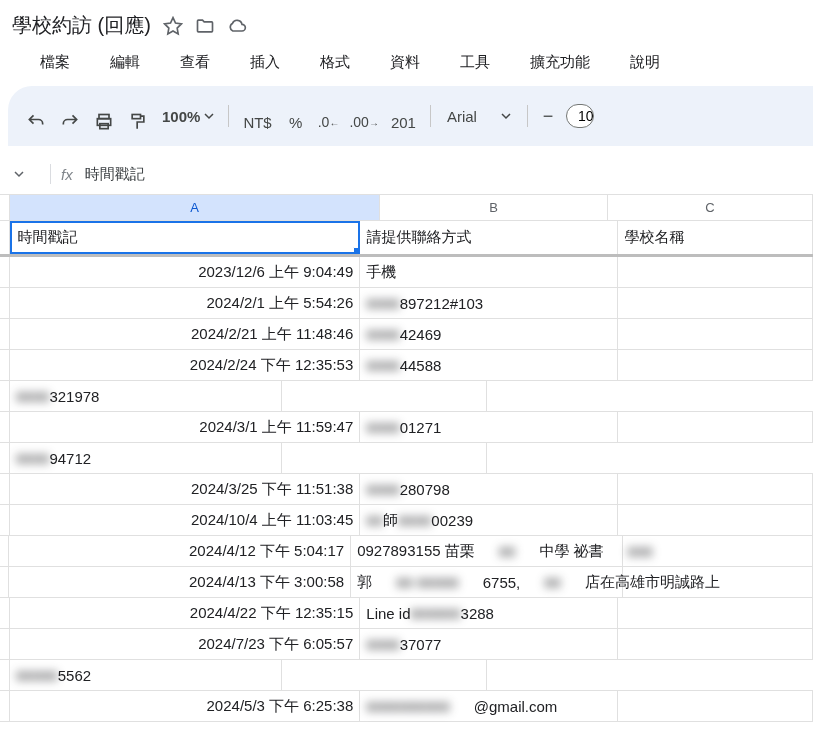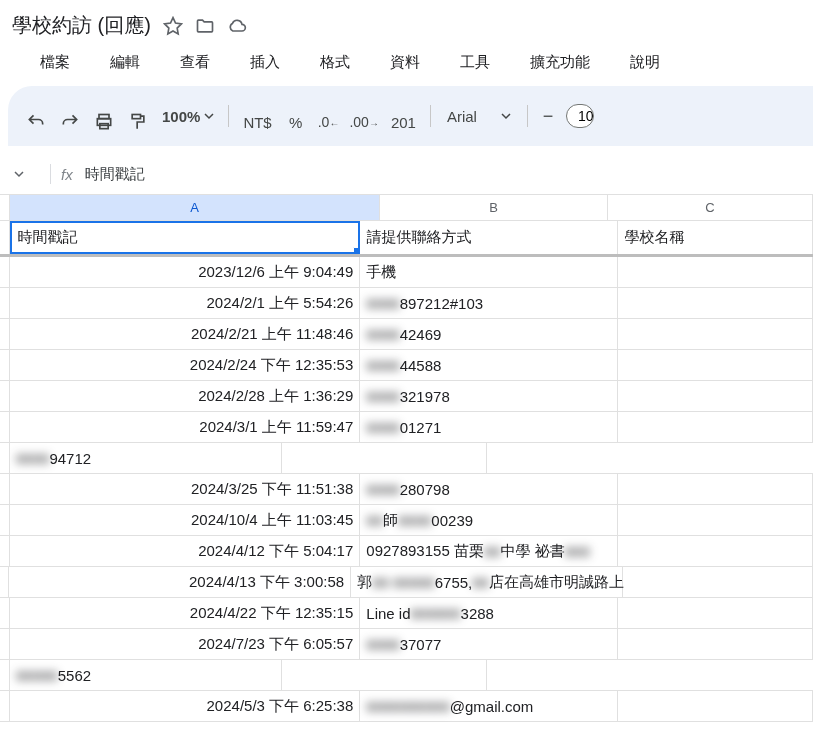--- a/index.html
+++ b/index.html
@@ -44,21 +44,21 @@
     .row { display: flex; height: 31px; border-bottom: 1px solid #e0e0e0; }
     .row.header-row { height: 36px; border-bottom: 3px solid #bdbdbd; }
     .rh { width: 10px; border-right: 1px solid #e0e0e0; }
     .cell { border-right: 1px solid #e0e0e0; font-size: 15px; color: #202124; padding: 0 6px; display: flex; align-items: center; overflow: hidden; white-space: nowrap; }
     .cell.right { justify-content: flex-end; }
     .cell.selected { border: 2px solid #1a73e8; position: relative; }
     .cell.selected::after { content: ''; position: absolute; bottom: -4px; right: -4px; width: 7px; height: 7px; background: #1a73e8; border: 1px solid #fff; border-radius: 1px; }
     .ca { width: 370px; }
     .cb { width: 272px; }
     .cc { width: 205px; }
-    .overflow-cell { overflow: visible; }
+    .overflow-cell { overflow: visible; gap: 24px; }
     .blur { filter: blur(4px); display: inline-block; }
   </style>
 </head>
 <body>
 
 <div class="header">
   <div class="title-row">
     <span class="doc-title">學校約訪 (回應)</span>
     <span class="title-icon">
         <svg viewBox="0 0 24 24" fill="none" stroke="currentColor" stroke-width="2">
@@ -192,21 +192,20 @@
         <div class="rh"></div>
         <div class="cell ca right">2024/2/24 下午 12:35:53</div>
         <div class="cell cb">
           <span class="blur">0000</span>
           <span>44588</span>
         </div>
         <div class="cell cc"></div>
       </div>
     <div class="row">
         <div class="rh"></div>
-        <div class="cell ca right">2024/2/28 上午 1:36:29</div>
         <div class="cell cb">
           <span class="blur">0000</span>
           <span>321978</span>
         </div>
         <div class="cell cc"></div>
       </div>
     <div class="row">
         <div class="rh"></div>
         <div class="cell ca right">2024/3/1 上午 11:59:47</div>
         <div class="cell cb">

